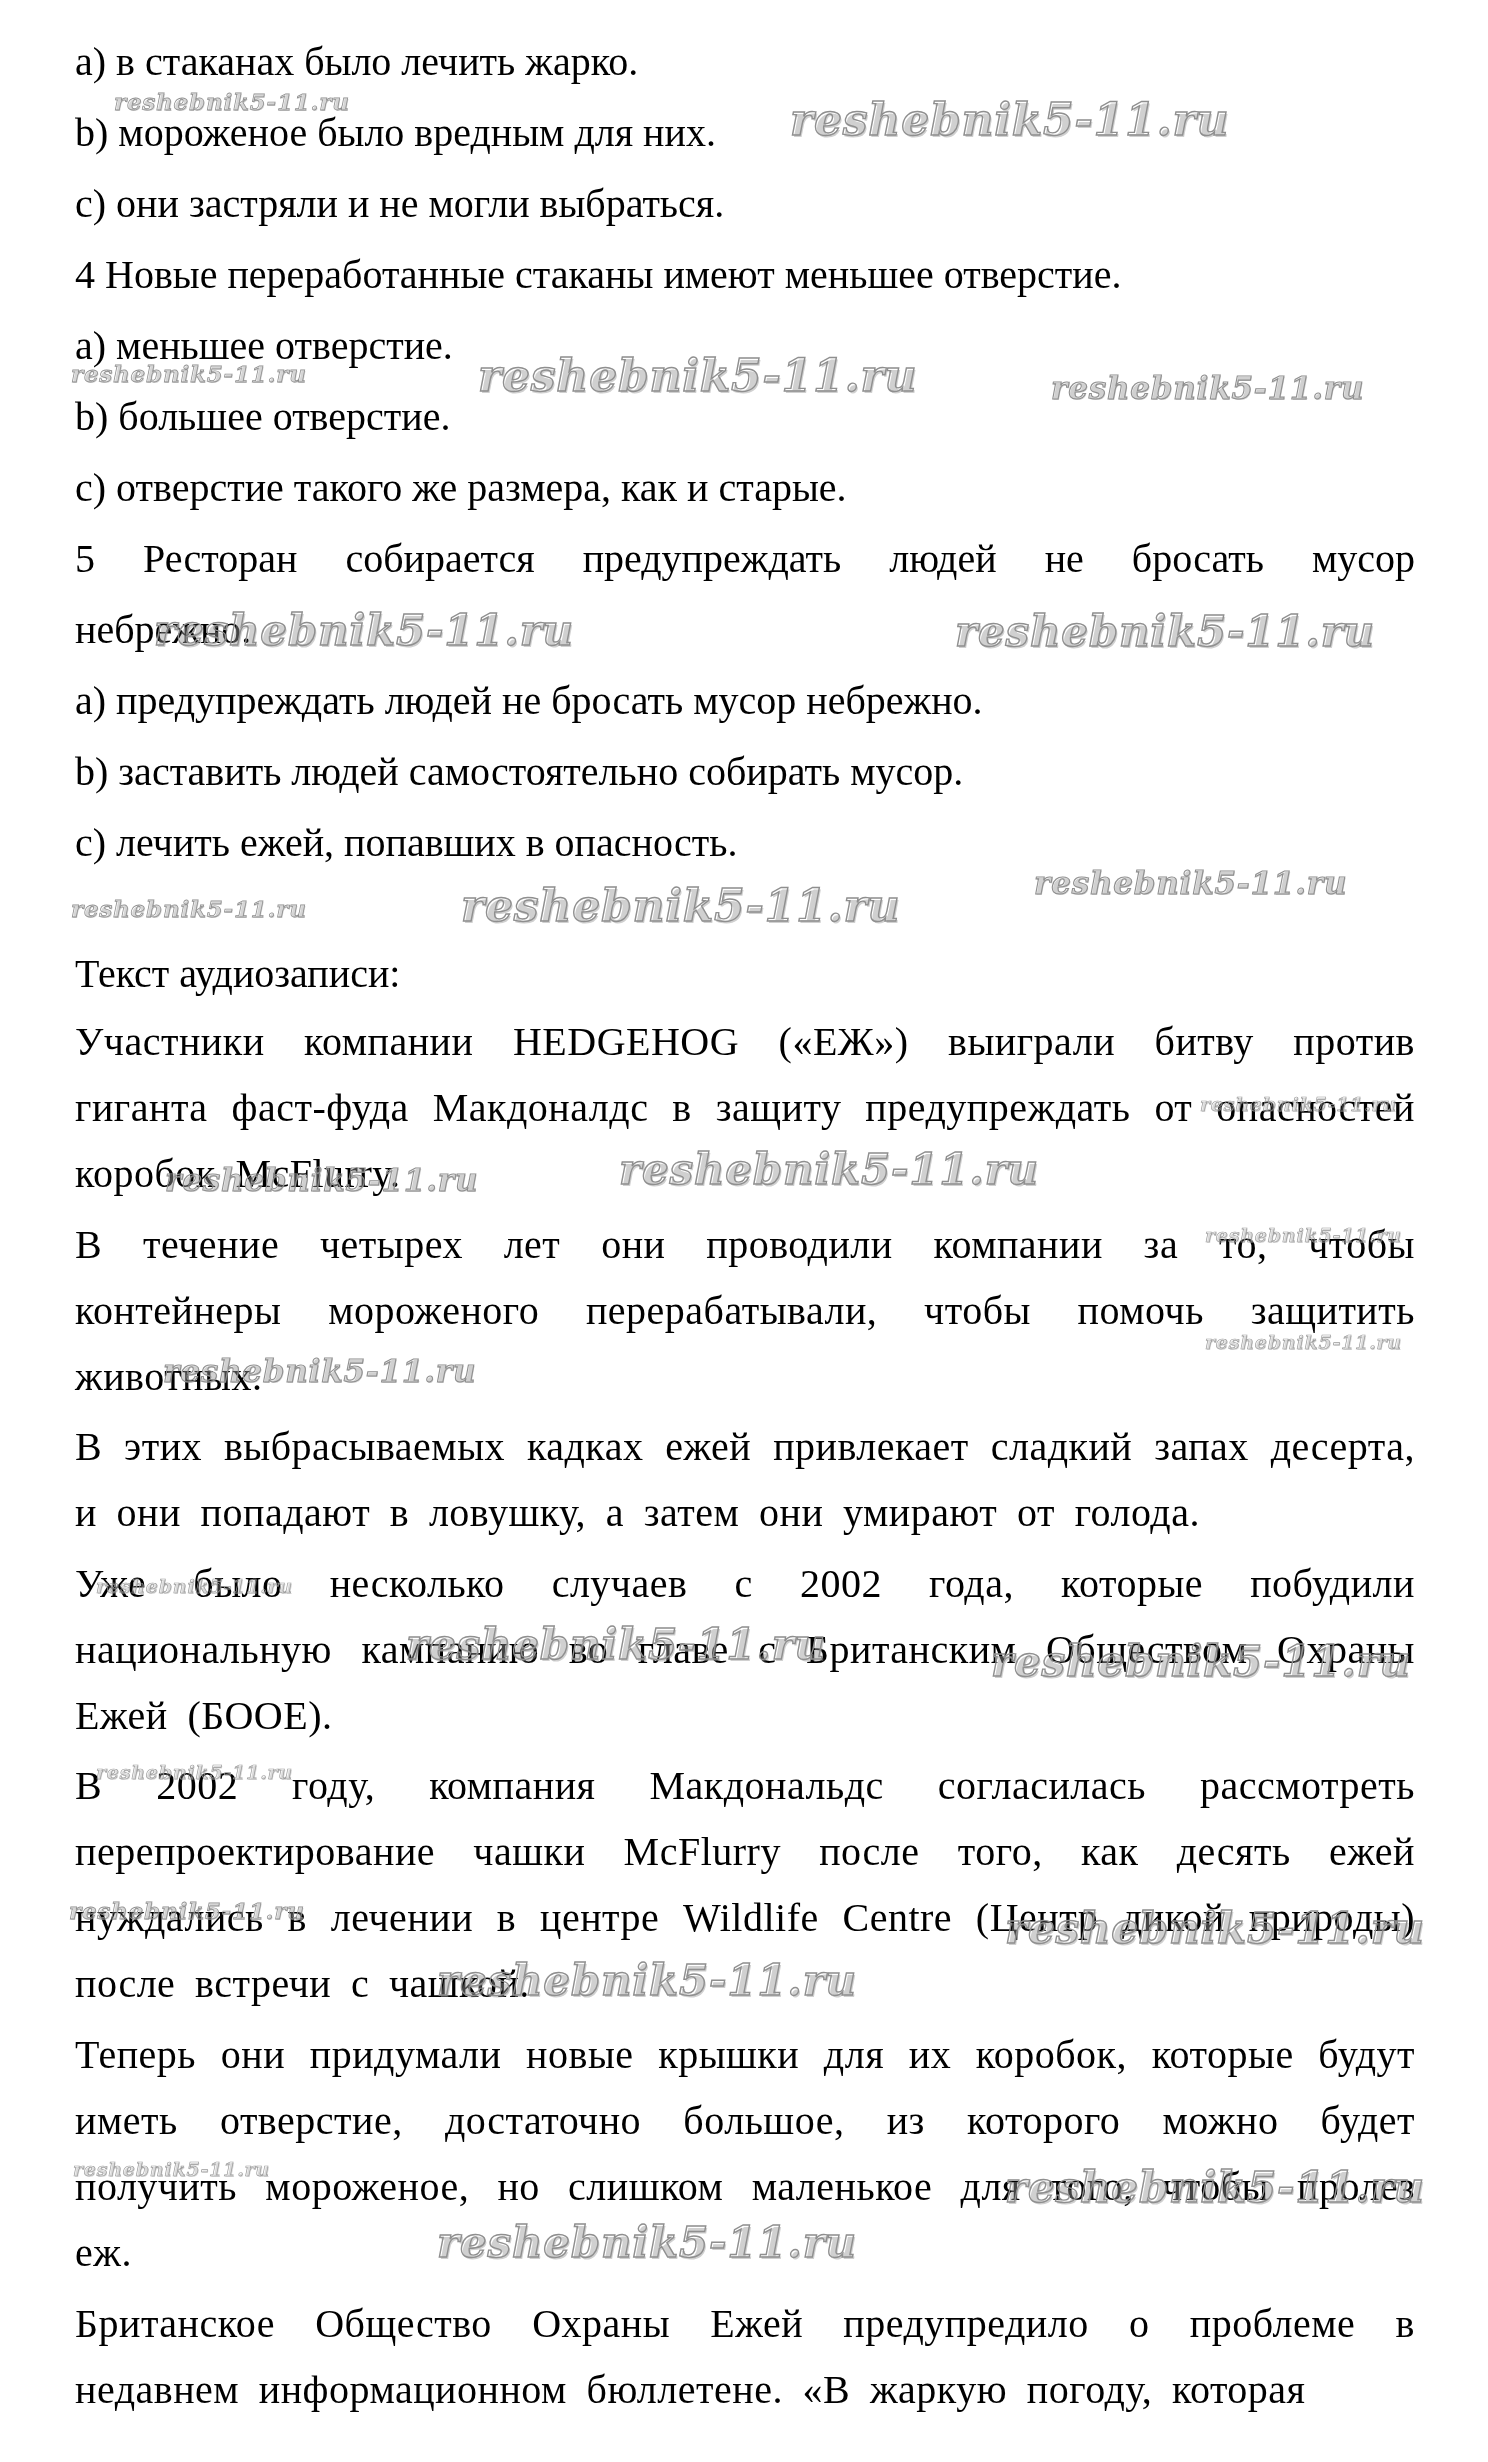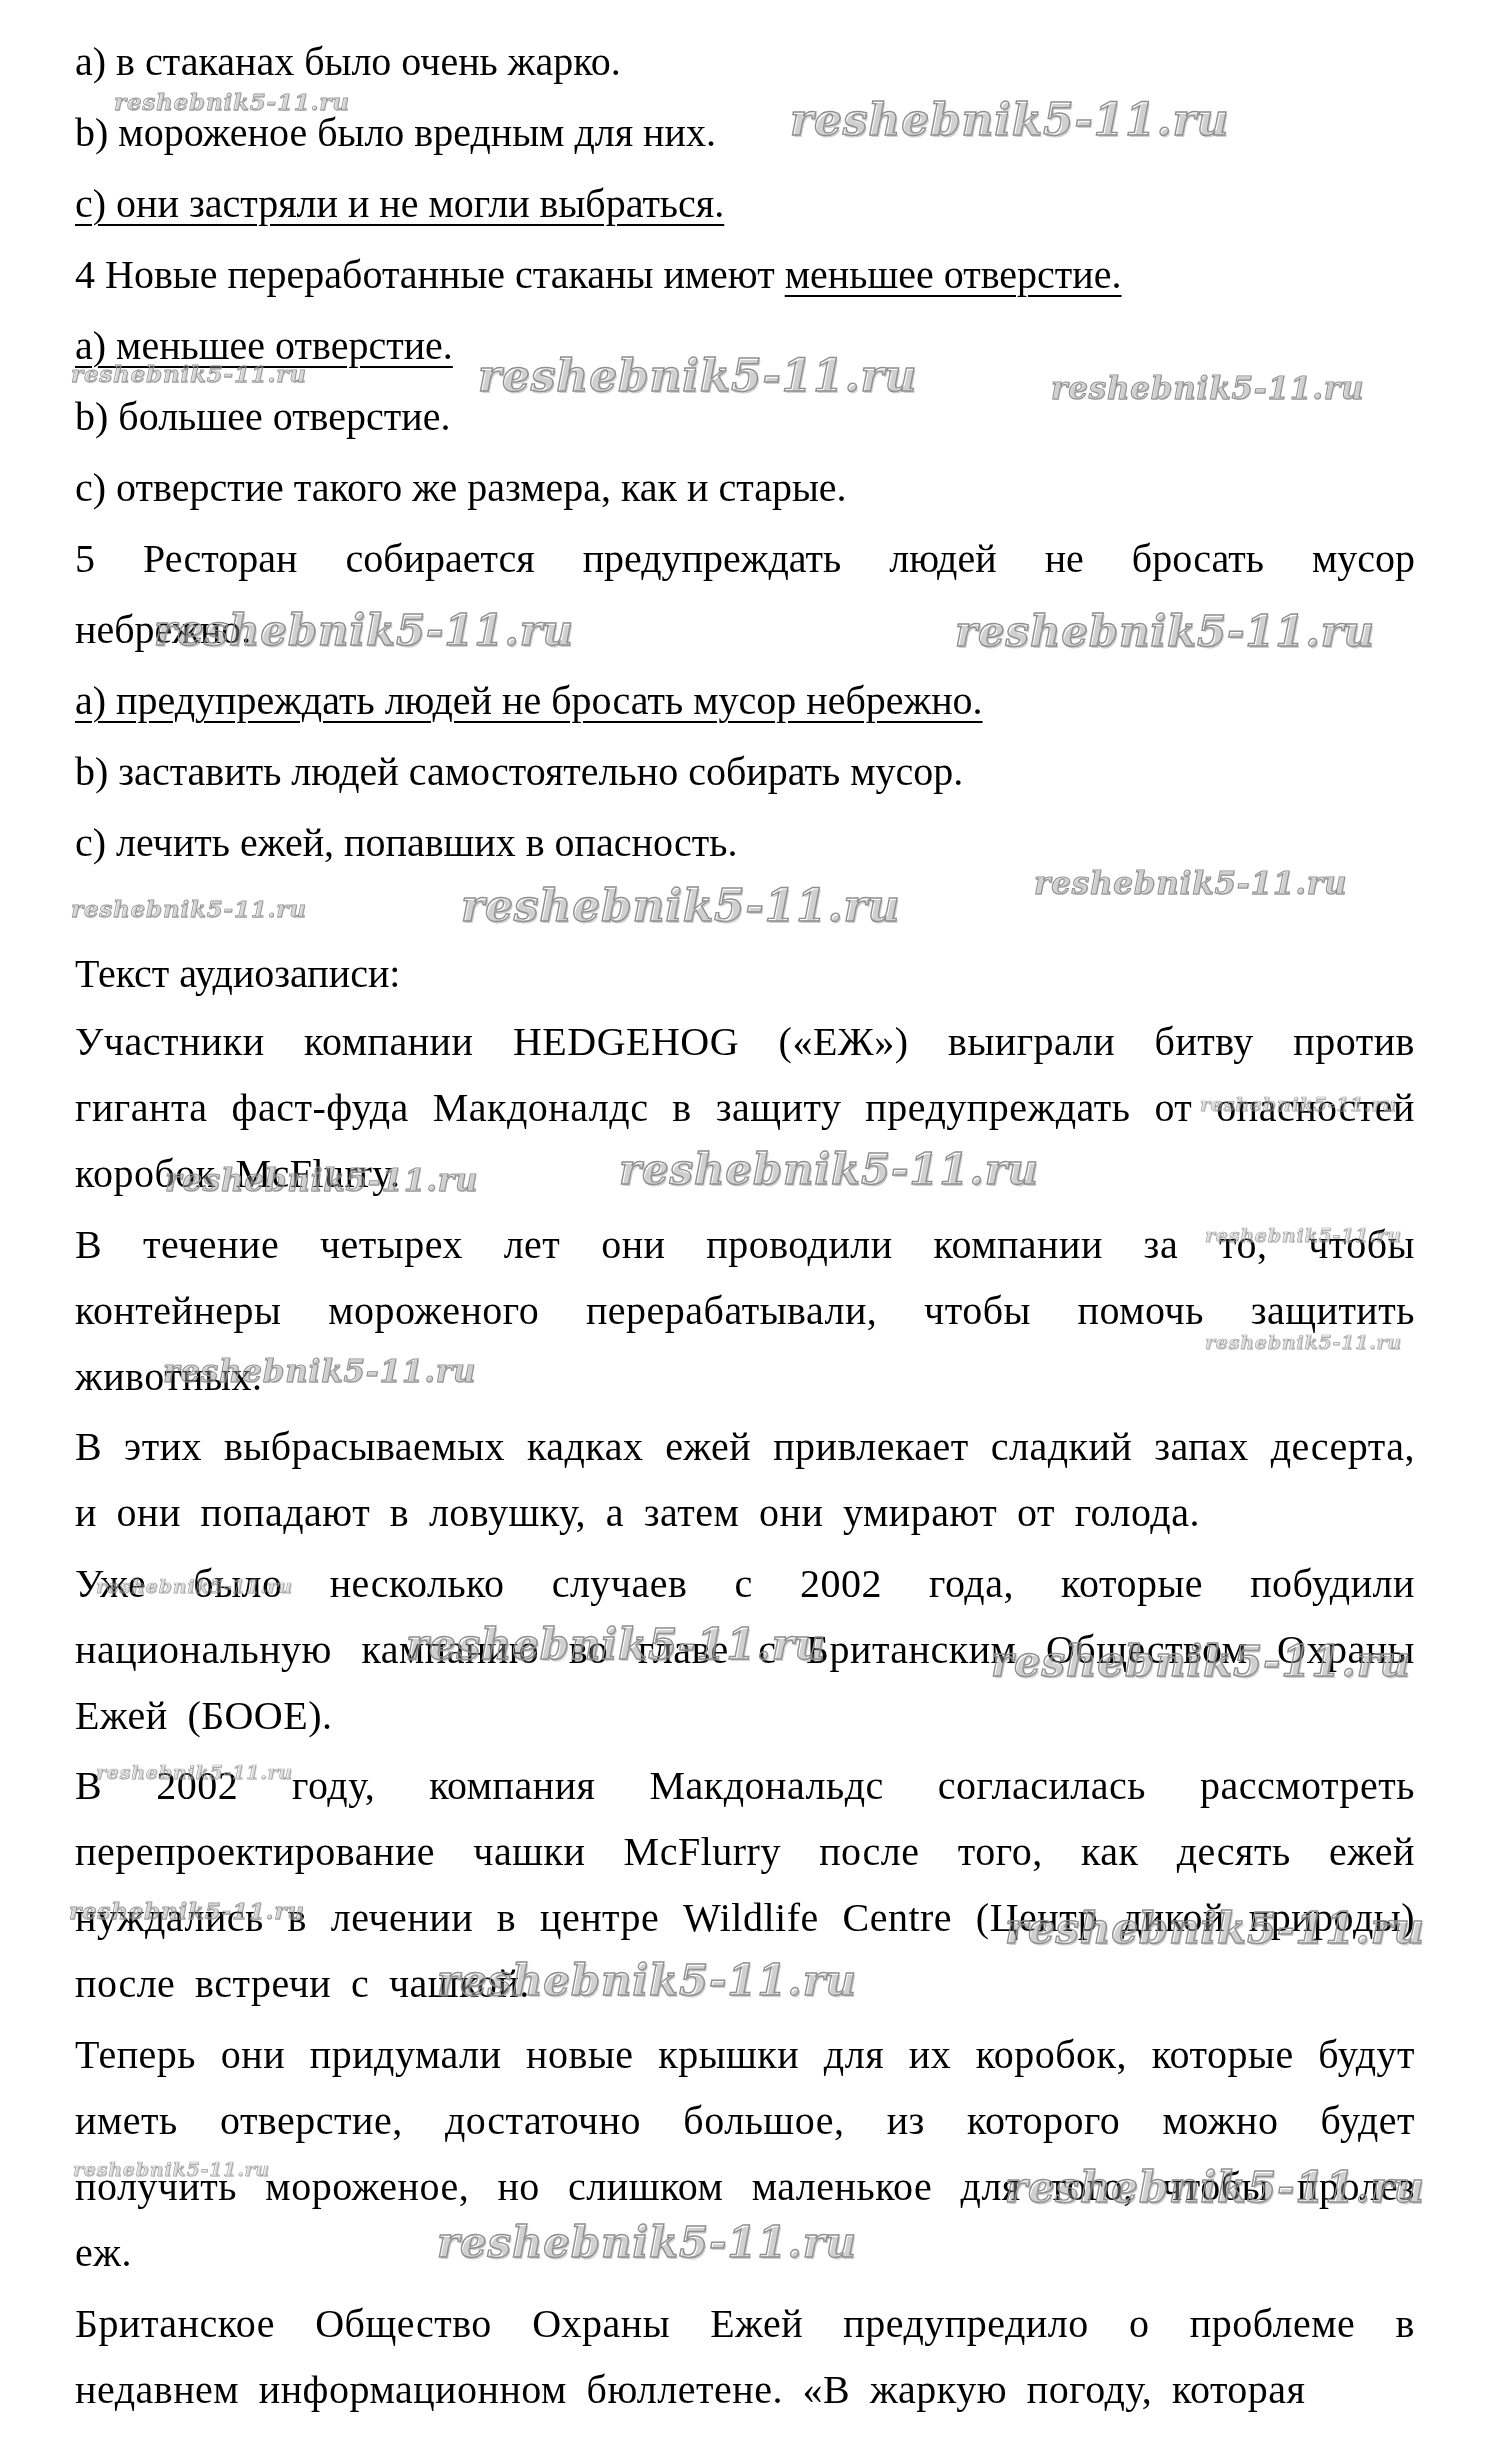--- a/index.html
+++ b/index.html
@@ -18,21 +18,20 @@
     padding: 26px 74px 0 75px;
   }
   .line {
     font-size: 40px;
     line-height: 71px;
     white-space: normal;
   }
   .stem { text-align: justify; }
   .justify-full { text-align: justify; text-align-last: justify; }
   .u {
-    text-decoration: underline;
     text-decoration-thickness: 2.3px;
     text-underline-offset: 7px;
   }
   .heading {
     font-size: 40px;
     font-weight: normal;
     line-height: 71px;
     margin-top: 60px;
   }
   .para {
@@ -61,21 +60,21 @@
   .wm-lg { font-size: 42px; }
   .wm-md { font-size: 31px; -webkit-text-stroke: 1.1px #8f8f8f; text-shadow: 0.8px 0.8px 0 rgba(150,150,150,0.45); }
   .wm-sm { font-size: 23px; -webkit-text-stroke: 0.8px #8f8f8f; text-shadow: 0.8px 0.8px 0 rgba(150,150,150,0.4); }
   .wm-xs { font-size: 19px; -webkit-text-stroke: 0.7px #9a9a9a; text-shadow: 0.8px 0.8px 0 rgba(150,150,150,0.35); }
 </style>
 </head>
 <body>
 
 <div class="page">
 
-  <div class="line"><span>a) в стаканах было очень жарко.</span><span class="u"></span></div>
+  <div class="line"><span>a) в стаканах было лечить жарко.</span><span class="u"></span></div>
   <div class="line"><span>b) мороженое было вредным для них.</span><span class="u"></span></div>
   <div class="line"><span></span><span class="u">c) они застряли и не могли выбраться.</span></div>
 
   <div class="line stem"><span>4 Новые переработанные стаканы имеют </span><span class="u">меньшее отверстие.</span></div>
 
   <div class="line"><span></span><span class="u">a) меньшее отверстие.</span></div>
   <div class="line"><span>b) большее отверстие.</span><span class="u"></span></div>
   <div class="line"><span>c) отверстие такого же размера, как и старые.</span><span class="u"></span></div>
 
   <div class="line justify-full">5 Ресторан собирается предупреждать людей не бросать мусор</div>

